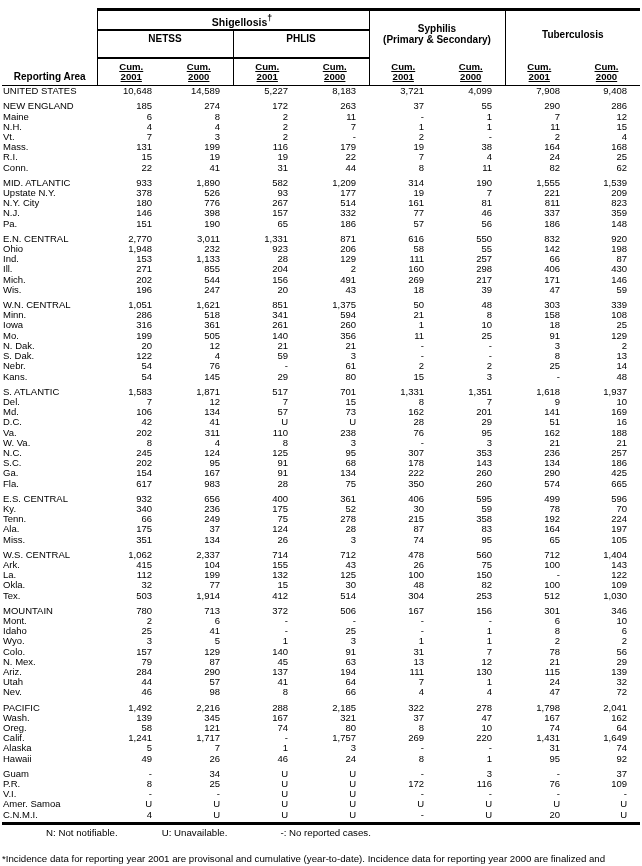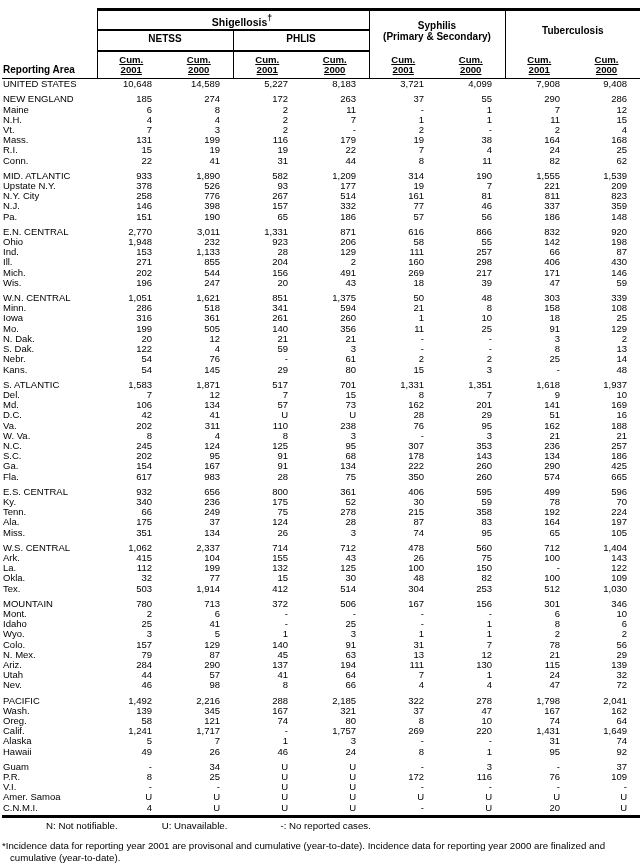--- a/index.html
+++ b/index.html
@@ -7,40 +7,40 @@
   .page { width:642px; height:866px; box-sizing:border-box; padding:5px 2px 0 2px; overflow:hidden; }
 
   .title { text-align:center; font-weight:bold; font-size:13.4px; line-height:1.16;
     letter-spacing:-0.3px; }
 
   table { border-collapse:collapse; width:638px; table-layout:fixed; margin-top:3px; }
   th, td { margin:0; }
 
   
   thead th { font-weight:bold; padding:0; }
-  .area-h { text-align:left; vertical-align:bottom; font-size:10px;
+  .area-h { text-align:center; vertical-align:bottom; font-size:10px;
     border-right:1.5px solid #000; border-bottom:1.5px solid #000; padding:0 0 3px 1px; }
   .grp { border-top:3.5px solid #000; font-size:10.5px; text-align:center; vertical-align:middle; }
   .shig { border-bottom:2px solid #000; padding:2px 0 1px 18px; }
   .syph div, .tb-h { font-size:10px; line-height:1.12; }
-  .sub { border-bottom:2px solid #000; font-size:10px; padding:2px 0 6px 0; }
+  .sub { border-bottom:2px solid #000; font-size:10px; padding:2px 0 13px 0; }
   .bl { border-left:1.5px solid #000; }
   .cum { border-bottom:1.5px solid #000; text-align:center; font-size:9.6px;
     line-height:1.08; padding:3px 0 3px 0; vertical-align:bottom;text-decoration:underline; }
 
   
   tbody td { font-size:9.5px; line-height:10.2px; padding:0; white-space:nowrap; }
   td.area { text-align:left; padding-left:1px; }
   td.num { text-align:right; padding-right:13px; }
   tr.gap td { padding-top:5px; }
   tbody tr:last-child td { border-bottom:3.5px solid #000; padding-bottom:2px; }
 
   
   .footnotes { width:638px; font-size:9.7px; line-height:1.2; margin-top:2px; }
-  .legend { margin-bottom:9px;padding-left:44px; }
+  .legend { margin-bottom:15px;padding-left:44px; }
   .legend .l1 { display:inline-block; width:113px; }
   .legend .l2 { display:inline-block; width:116px; }
   .note { padding-left:8px; text-indent:-8px; }
 </style>
 </head>
 <body>
 
 <div class="page">
 
 
@@ -211,21 +211,21 @@
           <td class="num">526</td>
           <td class="num">93</td>
           <td class="num">177</td>
           <td class="num">19</td>
           <td class="num">7</td>
           <td class="num">221</td>
           <td class="num">209</td>
         </tr>
         <tr>
           <td class="area">N.Y. City</td>
-          <td class="num">258</td>
+          <td class="num">180</td>
           <td class="num">776</td>
           <td class="num">267</td>
           <td class="num">514</td>
           <td class="num">161</td>
           <td class="num">81</td>
           <td class="num">811</td>
           <td class="num">823</td>
         </tr>
         <tr>
           <td class="area">N.J.</td>
@@ -249,21 +249,21 @@
           <td class="num">186</td>
           <td class="num">148</td>
         </tr>
         <tr class="gap">
           <td class="area">E.N. CENTRAL</td>
           <td class="num">2,770</td>
           <td class="num">3,011</td>
           <td class="num">1,331</td>
           <td class="num">871</td>
           <td class="num">616</td>
-          <td class="num">866</td>
+          <td class="num">550</td>
           <td class="num">832</td>
           <td class="num">920</td>
         </tr>
         <tr>
           <td class="area">Ohio</td>
           <td class="num">1,948</td>
           <td class="num">232</td>
           <td class="num">923</td>
           <td class="num">206</td>
           <td class="num">58</td>
@@ -510,21 +510,21 @@
           <td class="num">75</td>
           <td class="num">350</td>
           <td class="num">260</td>
           <td class="num">574</td>
           <td class="num">665</td>
         </tr>
         <tr class="gap">
           <td class="area">E.S. CENTRAL</td>
           <td class="num">932</td>
           <td class="num">656</td>
-          <td class="num">800</td>
+          <td class="num">400</td>
           <td class="num">361</td>
           <td class="num">406</td>
           <td class="num">595</td>
           <td class="num">499</td>
           <td class="num">596</td>
         </tr>
         <tr>
           <td class="area">Ky.</td>
           <td class="num">340</td>
           <td class="num">236</td>

